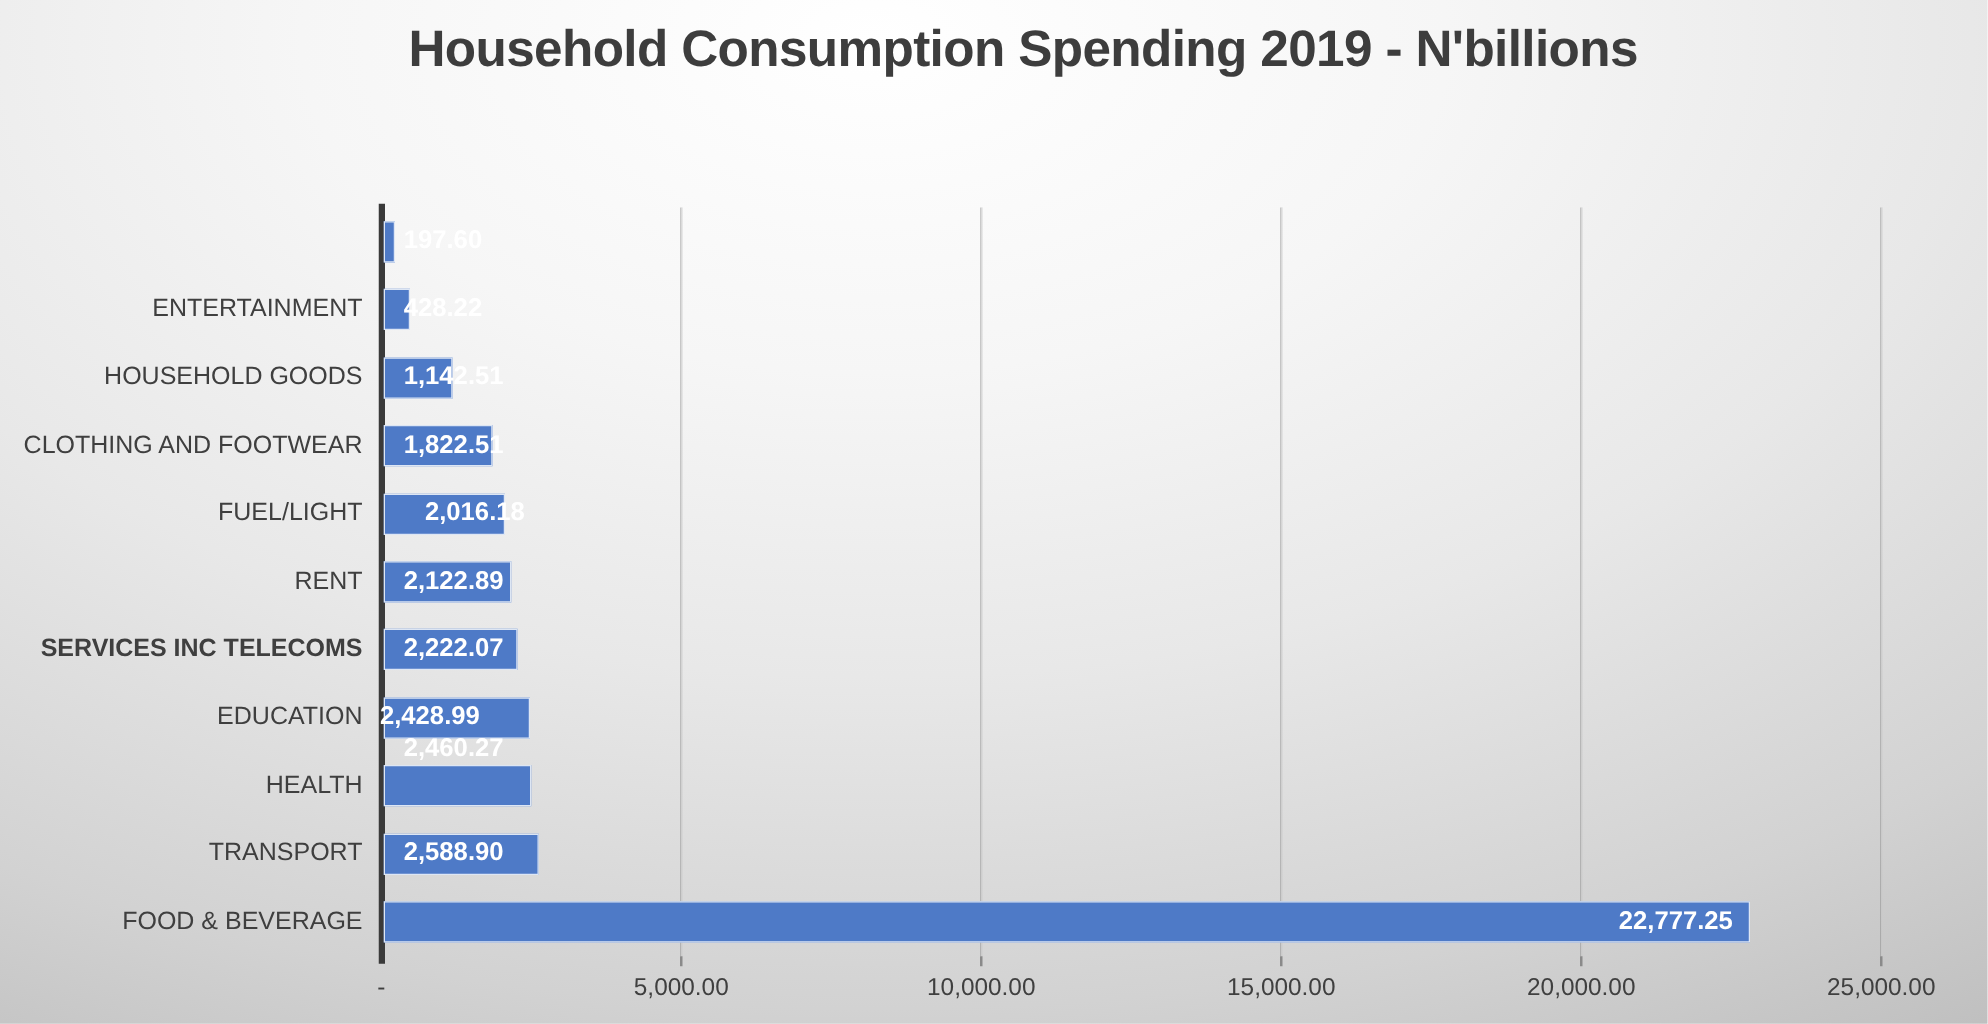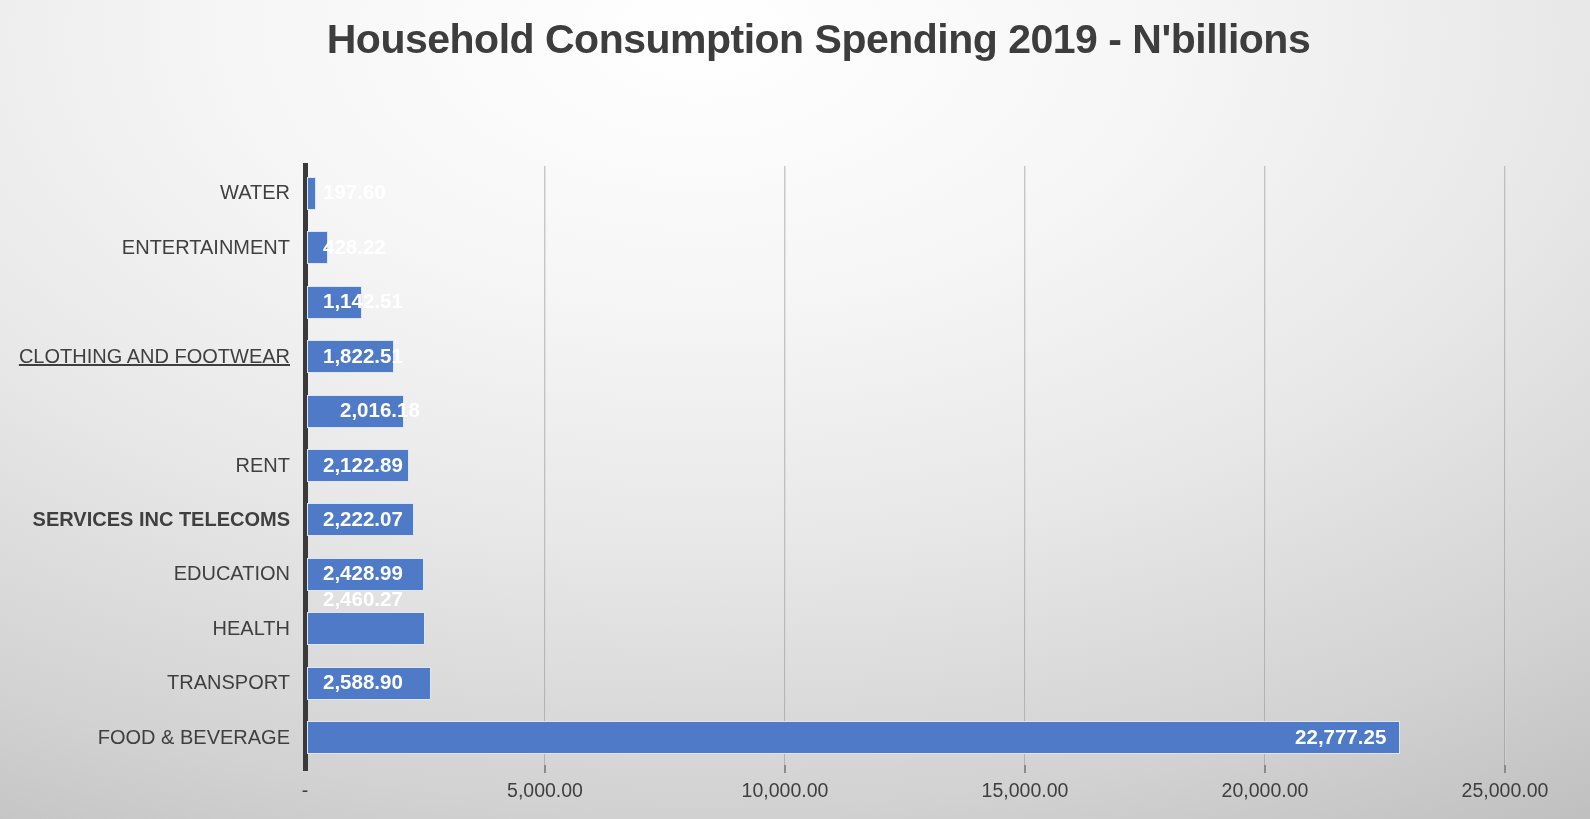--- a/index.html
+++ b/index.html
@@ -98,41 +98,42 @@
       <div class="tick-mark" style="left: 1024px; top: 765px; height: 8px;"></div>
       <div class="x-tick-label" style="left: 1025px; top: 779px;">15,000.00</div>
       <div class="gridline" style="left: 1264px; top: 166px; height: 599px;"></div>
       <div class="tick-mark" style="left: 1264px; top: 765px; height: 8px;"></div>
       <div class="x-tick-label" style="left: 1265px; top: 779px;">20,000.00</div>
       <div class="gridline" style="left: 1504px; top: 166px; height: 599px;"></div>
       <div class="tick-mark" style="left: 1504px; top: 765px; height: 8px;"></div>
       <div class="x-tick-label" style="left: 1505px; top: 779px;">25,000.00</div>
       <div class="axis-line" style="left: 302.5px; top: 163px; width: 5px; height: 608px;"></div>
       <div class="bar" style="left: 307px; top: 176.727px; width: 9.4848px; height: 33px; background: rgb(78, 122, 199); border-color: rgb(221, 230, 244);"></div>
-      <div class="cat-label" style="top: 181.227px;">WATER</div>
       <div class="val-label" style="top: 180.227px; color: rgb(255, 255, 255); left: 323px;">197.60</div>
       <div class="bar" style="left: 307px; top: 231.182px; width: 20.5546px; height: 33px; background: rgb(78, 122, 199); border-color: rgb(221, 230, 244);"></div>
       <div class="cat-label" style="top: 235.682px;">ENTERTAINMENT</div>
       <div class="val-label" style="top: 234.682px; color: rgb(255, 255, 255); left: 323px;">428.22</div>
       <div class="bar" style="left: 307px; top: 285.636px; width: 54.8405px; height: 33px; background: rgb(78, 122, 199); border-color: rgb(221, 230, 244);"></div>
+      <div class="cat-label" style="top: 290.136px;">HOUSEHOLD GOODS</div>
       <div class="val-label" style="top: 289.136px; color: rgb(255, 255, 255); left: 323px;">1,142.51</div>
       <div class="bar" style="left: 307px; top: 340.091px; width: 87.4805px; height: 33px; background: rgb(78, 122, 199); border-color: rgb(221, 230, 244);"></div>
-      <div class="cat-label" style="top: 344.591px; text-decoration: underline;">CLOTHING AND FOOTWEAR</div>
+      <div class="cat-label" style="top: 344.591px;">CLOTHING AND FOOTWEAR</div>
       <div class="val-label" style="top: 343.591px; color: rgb(255, 255, 255); left: 323px;">1,822.51</div>
       <div class="bar" style="left: 307px; top: 394.545px; width: 96.7766px; height: 33px; background: rgb(78, 122, 199); border-color: rgb(221, 230, 244);"></div>
+      <div class="cat-label" style="top: 399.045px;">FUEL/LIGHT</div>
       <div class="val-label" style="top: 398.045px; color: rgb(255, 255, 255); left: 340px;">2,016.18</div>
       <div class="bar" style="left: 307px; top: 449px; width: 101.899px; height: 33px; background: rgb(78, 122, 199); border-color: rgb(221, 230, 244);"></div>
       <div class="cat-label" style="top: 453.5px;">RENT</div>
       <div class="val-label" style="top: 452.5px; color: rgb(255, 255, 255); left: 323px;">2,122.89</div>
       <div class="bar" style="left: 307px; top: 503.455px; width: 106.659px; height: 33px; background: rgb(78, 122, 199); border-color: rgb(221, 230, 244);"></div>
       <div class="cat-label" style="top: 507.955px; font-weight: bold;">SERVICES INC TELECOMS</div>
       <div class="val-label" style="top: 506.955px; color: rgb(255, 255, 255); left: 323px;">2,222.07</div>
       <div class="bar" style="left: 307px; top: 557.909px; width: 116.592px; height: 33px; background: rgb(78, 122, 199); border-color: rgb(221, 230, 244);"></div>
       <div class="cat-label" style="top: 562.409px;">EDUCATION</div>
-      <div class="val-label" style="top: 561.409px; color: rgb(255, 255, 255); left: 323px;">2,428.99</div>
+      <div class="val-label" style="top: 561.409px; color: rgb(255, 255, 255); left: 304px;">2,428.99</div>
       <div class="bar" style="left: 307px; top: 612.364px; width: 118.093px; height: 33px; background: rgb(78, 122, 199); border-color: rgb(221, 230, 244);"></div>
       <div class="cat-label" style="top: 616.864px;">HEALTH</div>
       <div class="val-label" style="top: 587px; color: rgb(255, 255, 255); left: 323px;">2,460.27</div>
       <div class="bar" style="left: 307px; top: 666.818px; width: 124.267px; height: 33px; background: rgb(78, 122, 199); border-color: rgb(221, 230, 244);"></div>
       <div class="cat-label" style="top: 671.318px;">TRANSPORT</div>
       <div class="val-label" style="top: 670.318px; color: rgb(255, 255, 255); left: 323px;">2,588.90</div>
       <div class="bar" style="left: 307px; top: 721.273px; width: 1093.31px; height: 33px; background: rgb(78, 122, 199); border-color: rgb(221, 230, 244);"></div>
       <div class="cat-label" style="top: 725.773px;">FOOD &amp; BEVERAGE</div>
       <div class="val-label" style="top: 724.773px; color: rgb(255, 255, 255); left: 1386.31px; transform: translateX(-100%);">22,777.25</div>
     </div>

